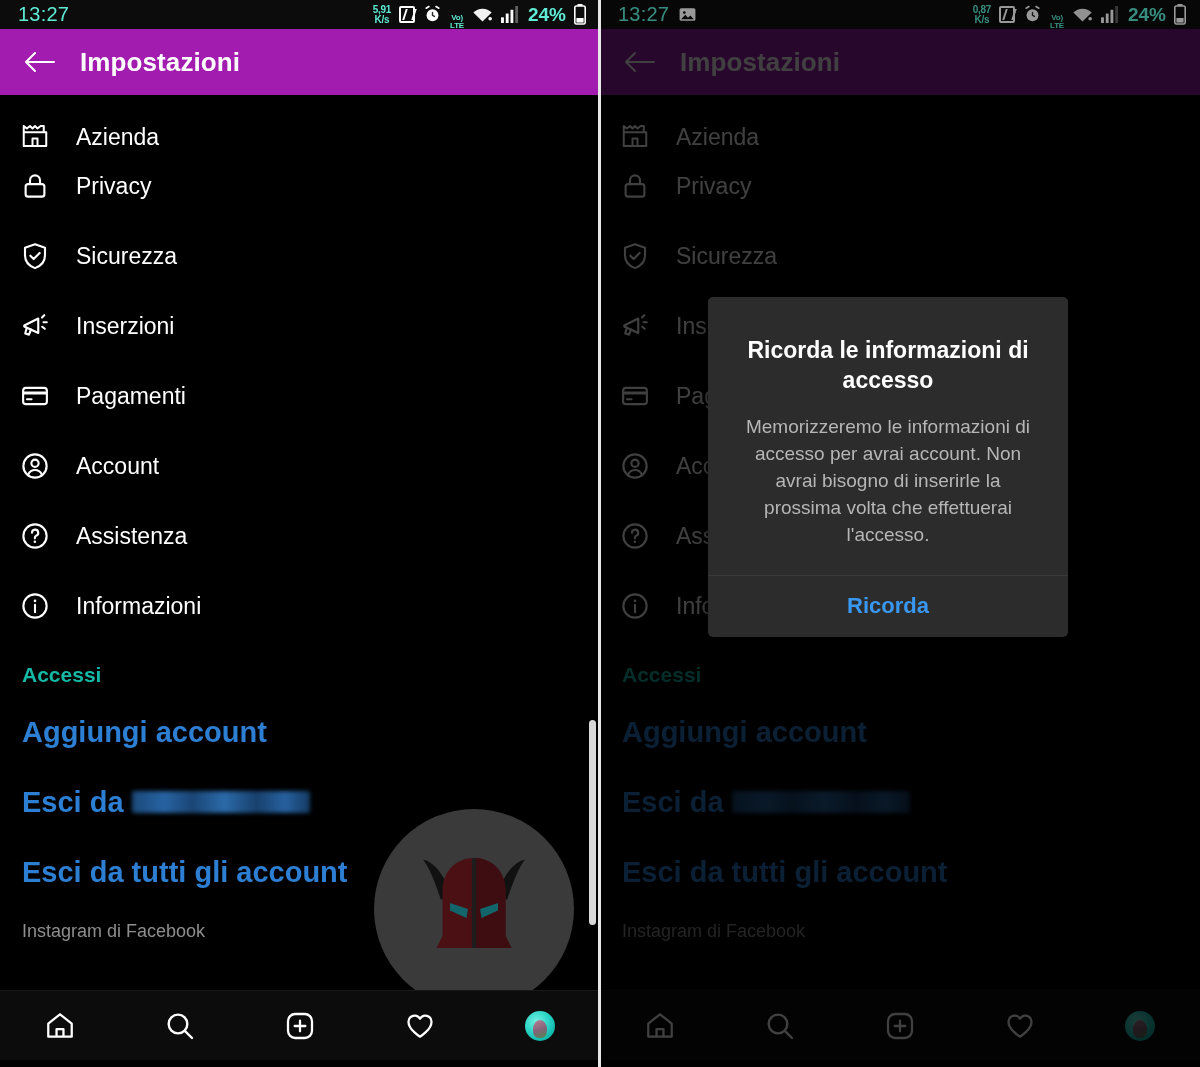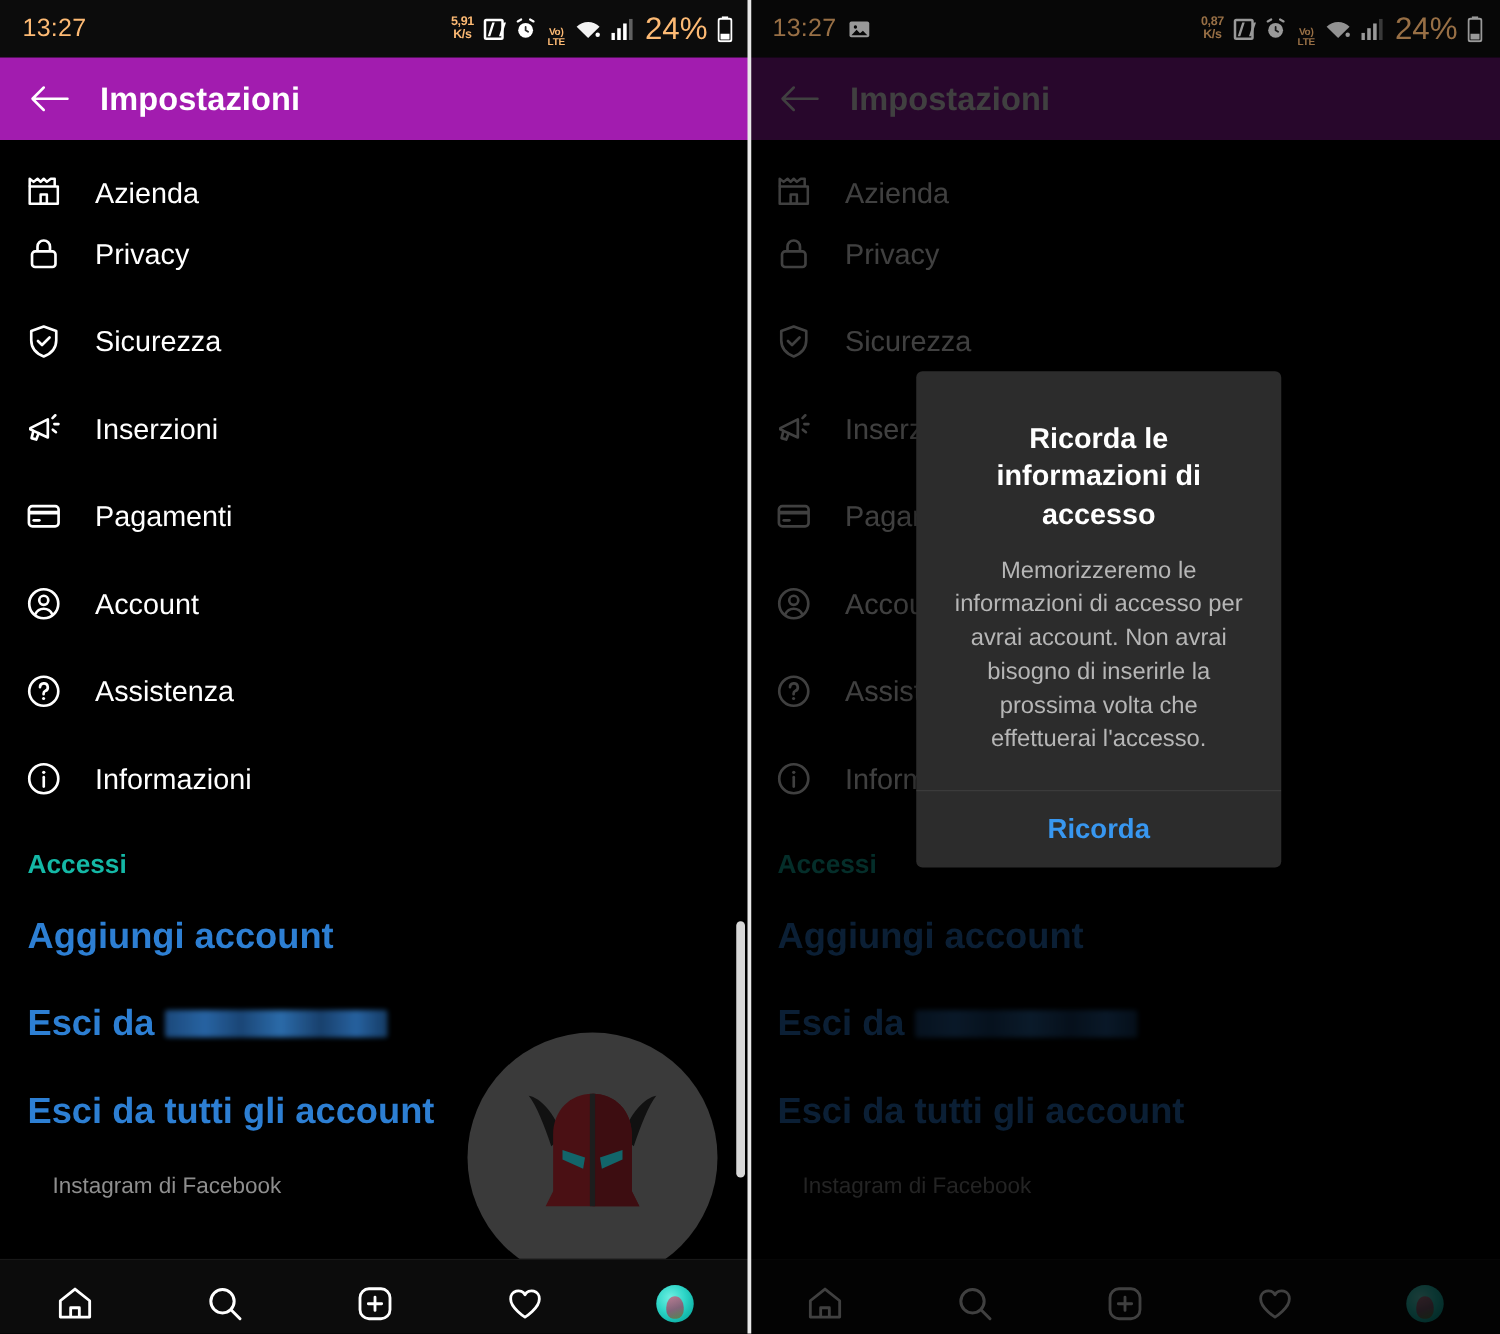--- a/index.html
+++ b/index.html
@@ -17,34 +17,34 @@
     overflow: hidden;
   }
   .panel-divider {
     position: absolute; left: 598px; top: 0;
     width: 3px; height: 1067px;
     background: #e8e8e8; z-index: 60;
   }
 
   
   .statusbar {
-    height: 46px; background: #0c0c0c;
+    height: 29px; background: #0c0c0c;
     display: flex; align-items: center;
     padding: 0 14px 0 18px;
-    color: #fdba74;
+    color: #5eead4;
   }
   .sb-time { font-size: 20px; font-weight: 400; letter-spacing: .2px; }
   .sb-left-icon { margin-left: 9px; display: flex; align-items: center; }
   .sb-right { margin-left: auto; display: flex; align-items: center; gap: 8px; }
   .sb-speed {
     font-size: 10px; line-height: 10px; text-align: center;
     font-weight: 700; letter-spacing: -.3px;
   }
   .sb-speed span { display: block; }
-  .sb-batt-text { font-size: 25px; font-weight: 400; }
+  .sb-batt-text { font-size: 19px; font-weight: 700; }
   .sb-ico { display: flex; align-items: center; }
   .nfc-box {
     width: 16px; height: 17px; border: 2px solid #fff; border-radius: 2px;
     position: relative;
   }
   .nfc-box::after {
     content: ""; position: absolute; left: 3px; top: 1px;
     width: 7px; height: 11px;
     border-left: 2px solid #fff; border-right: 2px solid #fff;
     transform: skewX(-18deg);
@@ -86,21 +86,21 @@
   .link {
     font-size: 29px; color: #2d7fd3; font-weight: 700;
   }
   .redacted {
     display: inline-block; vertical-align: middle;
     width: 178px; height: 22px; margin-left: 8px;
     background: linear-gradient(90deg,#1e4f85,#2b6cb0 18%,#1d4c80 34%,#2f74b8 52%,#1b4676 70%,#2a6aad 86%,#17406c);
     filter: blur(2.2px); opacity: .92; border-radius: 2px;
   }
   .footer-note {
-    font-size: 18px; color: #8e8e8e; padding-left: 22px; padding-top: 14px; margin-left: 20px;
+    font-size: 18px; color: #8e8e8e; padding-left: 22px; padding-top: 14px;
   }
 
   
   .watermark {
     position: absolute; left: 374px; top: 714px;
     width: 200px; height: 200px; border-radius: 50%;
     background: #3a3a3a; display: flex; align-items: center; justify-content: center;
     z-index: 5;
   }
 
@@ -132,22 +132,22 @@
 
   
   .dim-layer { filter: brightness(.42); }
   .scrim {
     position: absolute; inset: 0; background: rgba(0,0,0,.40);
     z-index: 30; pointer-events: none;
   }
 
   
   .dialog {
-    position: absolute; left: 133px; top: 297px;
-    width: 292px;
+    position: absolute; left: 108px; top: 297px;
+    width: 360px;
     background: #2c2c2c; border-radius: 5px;
     z-index: 40; overflow: hidden;
     box-shadow: 0 2px 14px rgba(0,0,0,.6);
   }
   .dlg-body { padding: 38px 30px 26px; text-align: center; }
   .dlg-title {
     font-size: 23px; font-weight: 700; color: #fff;
     line-height: 1.32; margin-bottom: 18px;
   }
   .dlg-msg {

